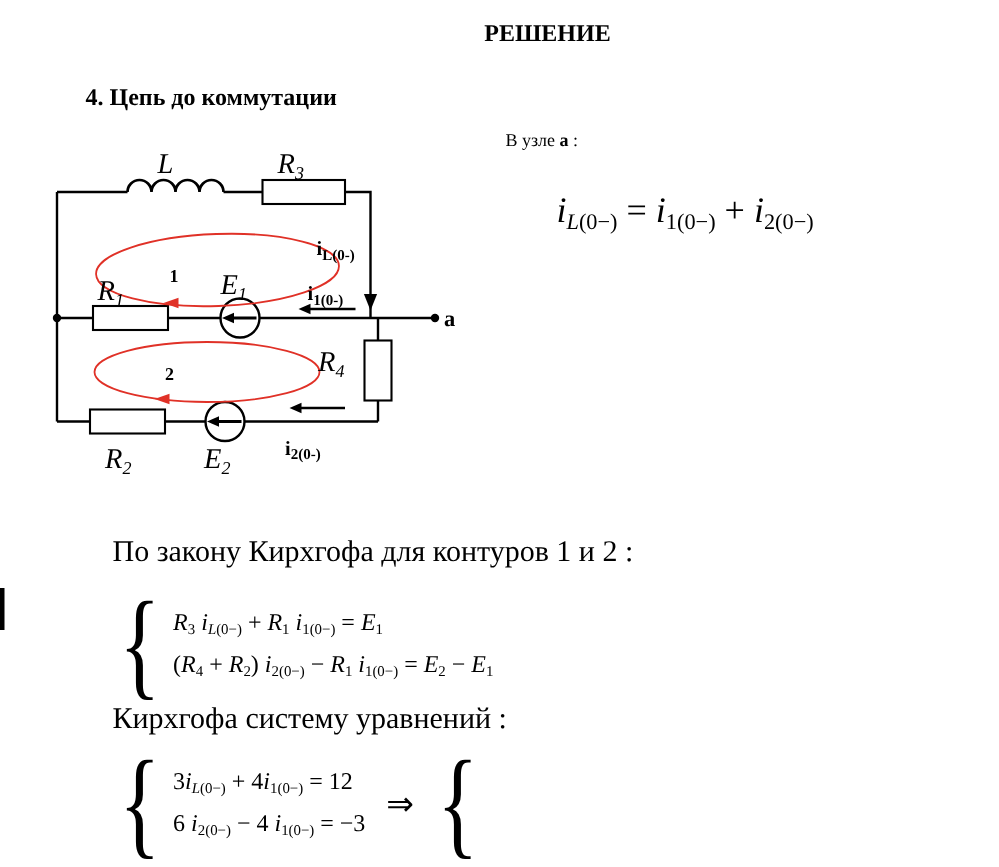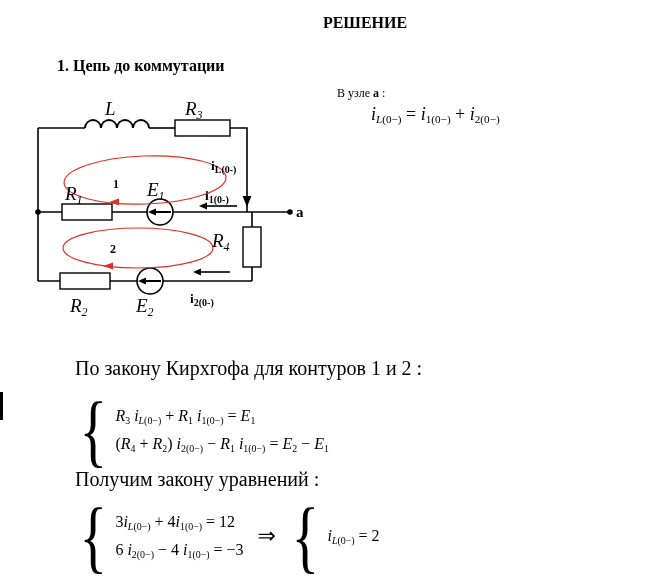--- a/index.html
+++ b/index.html
@@ -15,21 +15,21 @@
   .circuit { position:absolute; left:25px; top:88px; }
   .circuit text { fill:#000; }
   .circuit .sym { font-family:"Liberation Serif", serif; font-size:19px; font-style:italic; }
   .circuit .ssub { font-size:12px; }
   .circuit .cur { font-family:"Liberation Serif", serif; font-size:13.5px; font-weight:bold; }
   .circuit .csub { font-size:10px; }
   .circuit .nodeA { font-family:"Liberation Serif", serif; font-size:15px; font-weight:bold; }
   .circuit .loopnum { font-family:"Liberation Serif", serif; font-size:12px; font-weight:bold; }
 
   .node-label { position:absolute; left:337px; top:86px; font-size:12px; }
-  .node-eq { position:absolute; left:371px; top:104px; font-size:18px; }
+  .node-eq { position:absolute; left:371px; top:128px; font-size:24px; }
 
   .para { position:absolute; font-size:20px; }
   .p-kirchhoff { left:75px; top:357px; }
   .p-poluchim { left:75px; top:468px; }
 
   .system { position:absolute; display:flex; align-items:center; }
   .sys1 { left:74px; top:394px; }
   .sys2 { left:74px; top:500px; }
   .brace {
     display:inline-block; font-family:"Liberation Serif", serif;
@@ -41,21 +41,21 @@
   .math i { font-style:italic; }
   .math sub { font-size:0.62em; vertical-align:-0.3em; line-height:0; }
   .implies { font-size:22px; margin:0 10px 0 14px; }
 </style>
 </head>
 <body>
 
 <div class="page">
 
   <div class="title">РЕШЕНИЕ</div>
-  <div class="heading">1. Цепь до коммутации</div>
+  <div class="heading">4. Цепь до коммутации</div>
   <div class="artifact"></div>
 
   <svg class="circuit" width="300" height="235" viewBox="0 0 300 235">
     <g stroke="#000" stroke-width="1.6" fill="none">
       <path d="M13,40 H60"></path>
       <path d="M124,40 H150"></path>
       <path d="M205,40 H222 V124"></path>
       <path d="M13,40 V193"></path>
       <path d="M13,124 H265"></path>
       <path d="M227,124 V193"></path>
@@ -130,28 +130,27 @@
   <div class="para p-kirchhoff">По закону Кирхгофа для контуров 1 и 2 :</div>
 
   <div class="system sys1">
     <span class="brace">{</span>
     <div class="eqcol">
       <div class="math eq"><i>R</i><sub>3</sub> <i>i</i><sub><i>L</i>(0−)</sub> + <i>R</i><sub>1</sub> <i>i</i><sub>1(0−)</sub> = <i>E</i><sub>1</sub></div>
       <div class="math eq">(<i>R</i><sub>4</sub> + <i>R</i><sub>2</sub>) <i>i</i><sub>2(0−)</sub> − <i>R</i><sub>1</sub> <i>i</i><sub>1(0−)</sub> = <i>E</i><sub>2</sub> − <i>E</i><sub>1</sub></div>
     </div>
   </div>
 
-  <div class="para p-poluchim">Получим закону уравнений :</div>
+  <div class="para p-poluchim">Кирхгофа систему уравнений :</div>
 
   <div class="system sys2">
     <span class="brace">{</span>
     <div class="eqcol">
       <div class="math eq">3<i>i</i><sub><i>L</i>(0−)</sub> + 4<i>i</i><sub>1(0−)</sub> = 12</div>
       <div class="math eq">6 <i>i</i><sub>2(0−)</sub> − 4 <i>i</i><sub>1(0−)</sub> = −3</div>
     </div>
     <span class="implies math">⇒</span>
     <span class="brace">{</span>
     <div class="eqcol">
-      <div class="math eq"><i>i</i><sub><i>L</i>(0−)</sub> = 2</div>
     </div>
   </div>
 
 </div>
 
 </body></html>

